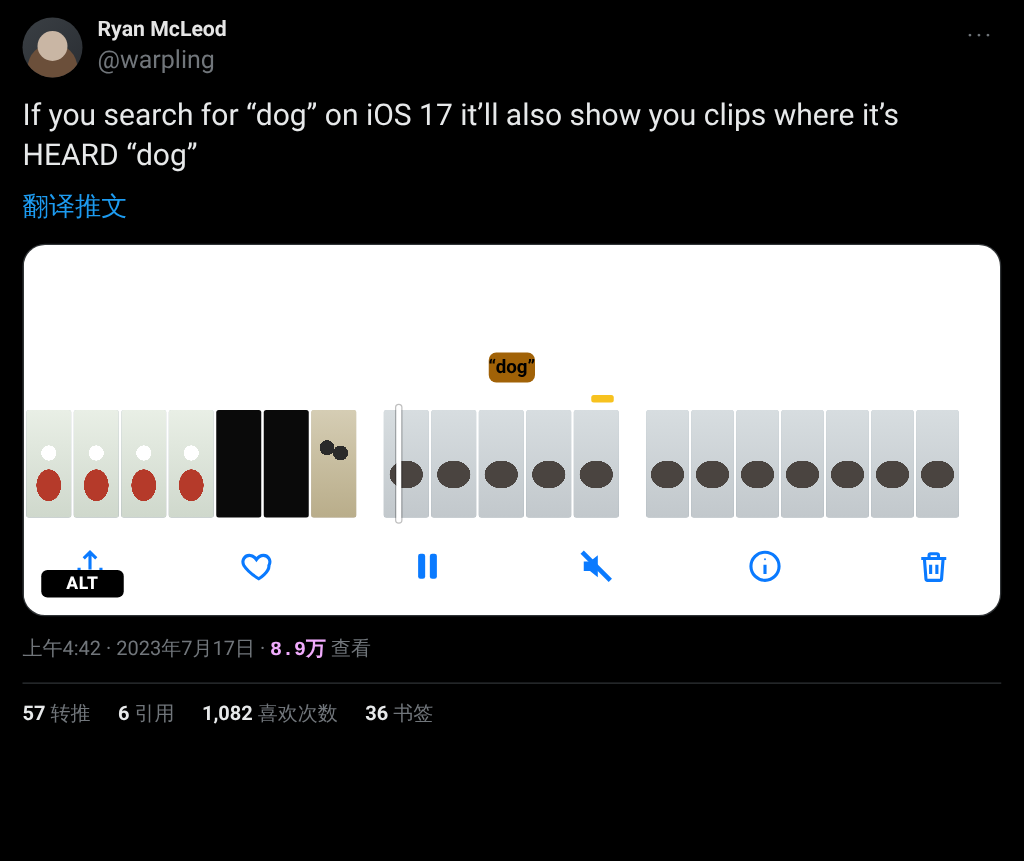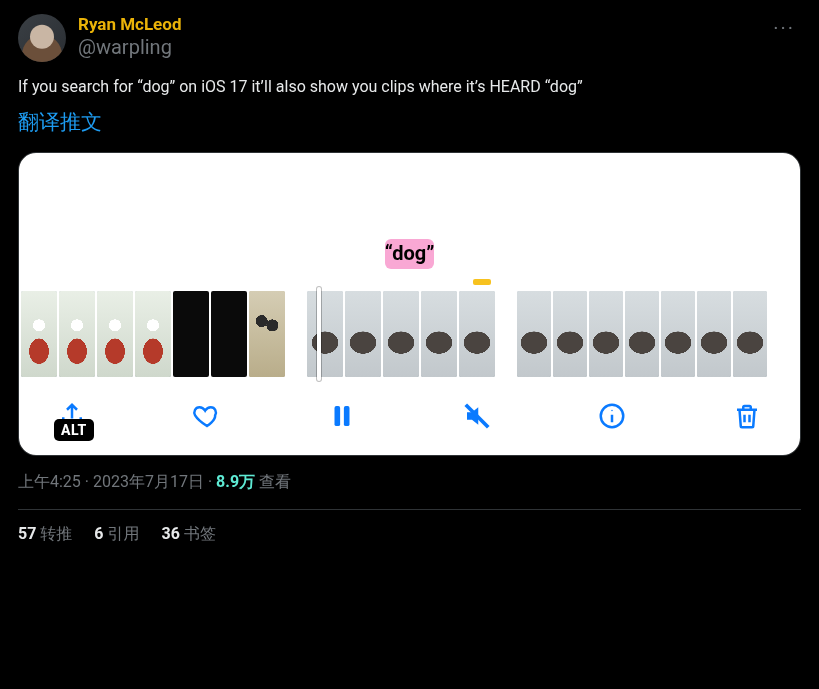--- a/index.html
+++ b/index.html
@@ -39,36 +39,36 @@
     box-shadow: 0 18px 0 8px #6b4f3a;
   }
   .name-col {
     display: flex;
     flex-direction: column;
     line-height: 1.25;
   }
   .display-name {
     font-weight: 700;
     font-size: 17px;
-    color: #eab308;
+    color: #e5e5e5;
   }
   .handle {
     color: #71767b;
     font-size: 20px;
   }
   .more {
     margin-left: auto;
     color: #71767b;
     font-size: 20px;
     letter-spacing: 2px;
     padding: 2px 6px;
     border-radius: 999px;
   }
   .tweet-text {
-    font-size: 16px;
+    font-size: 24px;
     line-height: 1.35;
     margin-top: 14px;
     color: #e7e9ea;
     font-weight: 400;
   }
   .translate {
     color: #1d9bf0;
     font-size: 21px;
     margin-top: 10px;
     display: inline-block;
@@ -85,24 +85,24 @@
     padding-top: 86px;
     padding-bottom: 12px;
     background: #fff;
   }
   .caption-row {
     display: flex;
     justify-content: center;
     margin-bottom: 10px;
   }
   .caption {
-    background: #f9a8d4;
+    background: #a16207;
     color: #000;
     font-weight: 700;
-    font-size: 20px;
+    font-size: 15px;
     padding: 2px 0 4px;
     border-radius: 6px;
   }
   .caret {
     width: 18px; height: 6px;
     background: #f7c21f;
     margin: 0 auto 6px auto;
     border-radius: 2px;
     transform: translateX(72px);
   }
@@ -183,31 +183,30 @@
   .ctl.pause svg rect { fill: #0a7aff; stroke: none; }
   .ctl.mute svg .slash { stroke: #0a7aff; stroke-width: 3; }
   .alt-badge {
     position: absolute;
     left: 14px;
     bottom: 14px;
     background: #000;
     color: #fff;
     font-weight: 800;
     font-size: 14px;
-    padding: 3px 7px;
+    padding: 3px 20px;
     border-radius: 5px;
     letter-spacing: 0.5px;
-    margin-left: 21px;
   }
   .meta {
     color: #71767b;
     font-size: 16px;
     margin-top: 16px;
   }
-  .meta .views-count { color: #5eead4; font-weight: 700; }
+  .meta .views-count { color: #f0abfc; font-weight: 700; font-family: Liberation Mono, monospace; }
   .divider {
     border: none;
     border-top: 1px solid #2f3336;
     margin: 16px 0 14px;
   }
   .stats {
     display: flex;
     gap: 22px;
     font-size: 16px;
     color: #71767b;
@@ -301,23 +300,24 @@
           <svg viewBox="0 0 24 24">
               <path d="M4 7h16M9 7V5a1 1 0 011-1h4a1 1 0 011 1v2M6 7l1 13a1 1 0 001 1h8a1 1 0 001-1l1-13M10 11v6M14 11v6"></path>
             </svg>
         </div>
       </div>
     </div>
     <div class="alt-badge">ALT</div>
   </div>
 
   <div class="meta">
-    <span>上午4:25</span><span> · </span><span>2023年7月17日</span><span> · </span><span class="views-count">8.9万</span><span> 查看</span>
+    <span>上午4:42</span><span> · </span><span>2023年7月17日</span><span> · </span><span class="views-count">8.9万</span><span> 查看</span>
   </div>
 
   <hr class="divider">
 
   <div class="stats">
     <span><b>57</b><span>转推</span></span>
     <span><b>6</b><span>引用</span></span>
+    <span><b>1,082</b><span>喜欢次数</span></span>
     <span><b>36</b><span>书签</span></span>
   </div>
 </div>
 
 </body></html>

